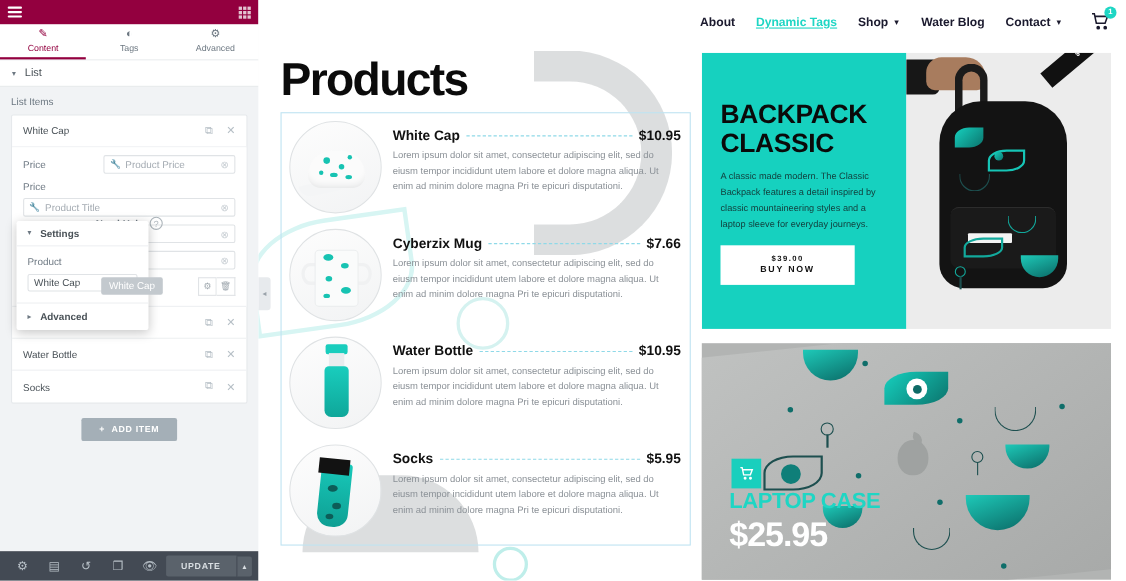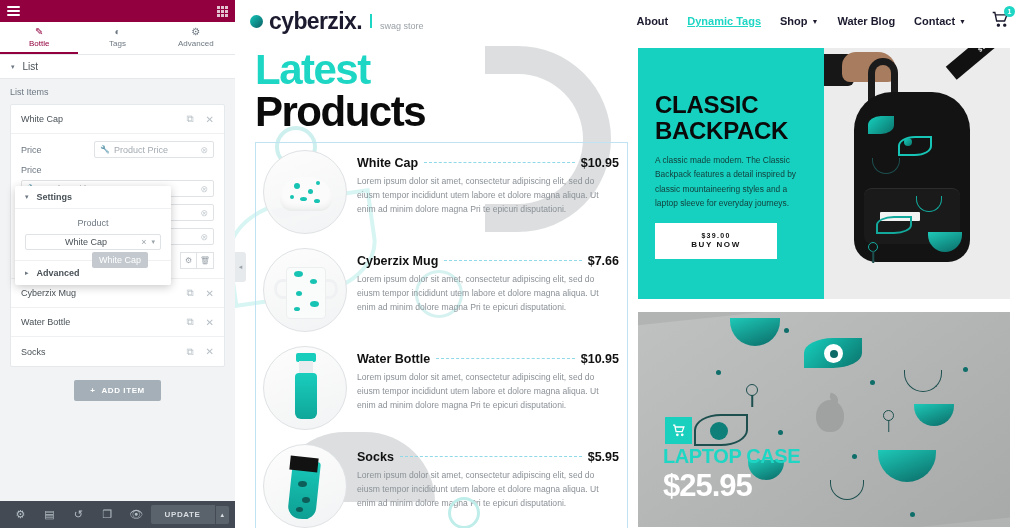--- a/index.html
+++ b/index.html
@@ -86,22 +86,22 @@
     padding:0 6px; gap:0; }
   .foot-ico { flex:1; display:flex; align-items:center; justify-content:center;
     color:#b6bfc6; font-size:11px; cursor:pointer; }
   .update-btn { background:#5a626b; color:#d9dee2; font-size:8px; font-weight:bold;
     letter-spacing:.6px; padding:5px 14px; border-radius:2px 0 0 2px; cursor:pointer;}
   .update-caret { background:#5a626b; color:#d9dee2; font-size:7px;
     padding:5px 5px; border-left:1px solid #434a54; border-radius:0 2px 2px 0;
     cursor:pointer;}
 
   
-  .popover { position:absolute; left:15px; top:186px; width:156px; background:#fff;
-    box-shadow:0 2px 10px rgba(0,0,0,.22); border-radius:2px; z-index:40;text-align:center; }
+  .popover { position:absolute; left:15px; top:201px; width:120px; background:#fff;
+    box-shadow:0 2px 10px rgba(0,0,0,.22); border-radius:2px; z-index:40; }
   .pop-head { height:23px; display:flex; align-items:center; gap:8px;
     padding:0 10px; border-bottom:1px solid #eef0f2; cursor:pointer;}
   .pop-head .caret { font-size:7px; color:#6d7882; }
   .pop-head .lbl { font-size:9px; font-weight:bold; color:#495157; }
   .pop-body { padding:9px 10px 10px 10px; }
   .pop-body .fl { margin-bottom:6px; display:block; }
   .pop-select { height:16px; border:1px solid #e0e3e6; border-radius:2px;
     display:flex; align-items:center; padding:0 5px; font-size:9px; color:#495157; }
   .pop-select .v { flex:1; }
   .pop-select .cx { color:#9aa3aa; font-size:9px; margin-right:5px; }
@@ -281,21 +281,21 @@
           <i></i>
           <i></i>
           <i></i>
           <i></i>
       </div>
     </div>
 
     <div class="tabs">
       <div class="tab active">
         <span class="ti">✎</span>
-        <span>Bottle</span>
+        <span>Content</span>
       </div>
       <div class="tab">
         <span class="ti">◐</span>
         <span>Tags</span>
       </div>
       <div class="tab">
         <span class="ti">⚙</span>
         <span>Advanced</span>
       </div>
     </div>
@@ -417,26 +417,20 @@
       </div>
     </div>
     <div class="tooltip">White Cap</div>
 
     <div class="collapse-handle">◂</div>
   </aside>
 
   <main class="preview">
 
     <header class="site-header">
-      <div class="brand">
-        <span class="dot"></span>
-        <span class="name">cyberzix.</span>
-        <span class="bar"></span>
-        <span class="sub">swag store</span>
-      </div>
       <nav class="nav">
         <a>About</a>
         <a class="active">Dynamic Tags</a>
         <a>
           <span>Shop</span>
           <span class="cd">▼</span>
         </a>
         <a>Water Blog</a>
         <a>
           <span>Contact</span>
@@ -457,21 +451,20 @@
 
       <section class="left-col">
         <div class="deco-ring"></div>
         <div class="deco-eye"></div>
         <div class="deco-circ"></div>
         <div class="deco-circ2"></div>
         <div class="deco-grey"></div>
         <div class="deco-circ3"></div>
 
         <div class="title-block">
-          <div class="h-latest">Latest</div>
           <div class="h-products">Products</div>
         </div>
 
         <div class="plist">
 
           <div class="pitem">
             <div class="pthumb">
               <div class="art">
                 <div class="cap-brim"></div>
                   <div class="cap-body"></div>
@@ -554,22 +547,22 @@
             </div>
           </div>
 
         </div>
       </section>
 
       <section class="right-col">
 
         <div class="bp-card">
           <div class="bp-left">
+            <div class="bp-title">BACKPACK</div>
             <div class="bp-title">CLASSIC</div>
-            <div class="bp-title">BACKPACK</div>
             <div class="bp-desc">A classic made modern. The Classic Backpack features a detail inspired by classic mountaineering styles and a laptop sleeve for everyday journeys.</div>
             <div class="bp-btn">
               <span class="p">$39.00</span>
               <span class="b">BUY NOW</span>
             </div>
           </div>
           <div class="bp-right">
             <div class="bp-strip">$39.00</div>
             <div class="sleeve"></div>
             <div class="hand"></div>

